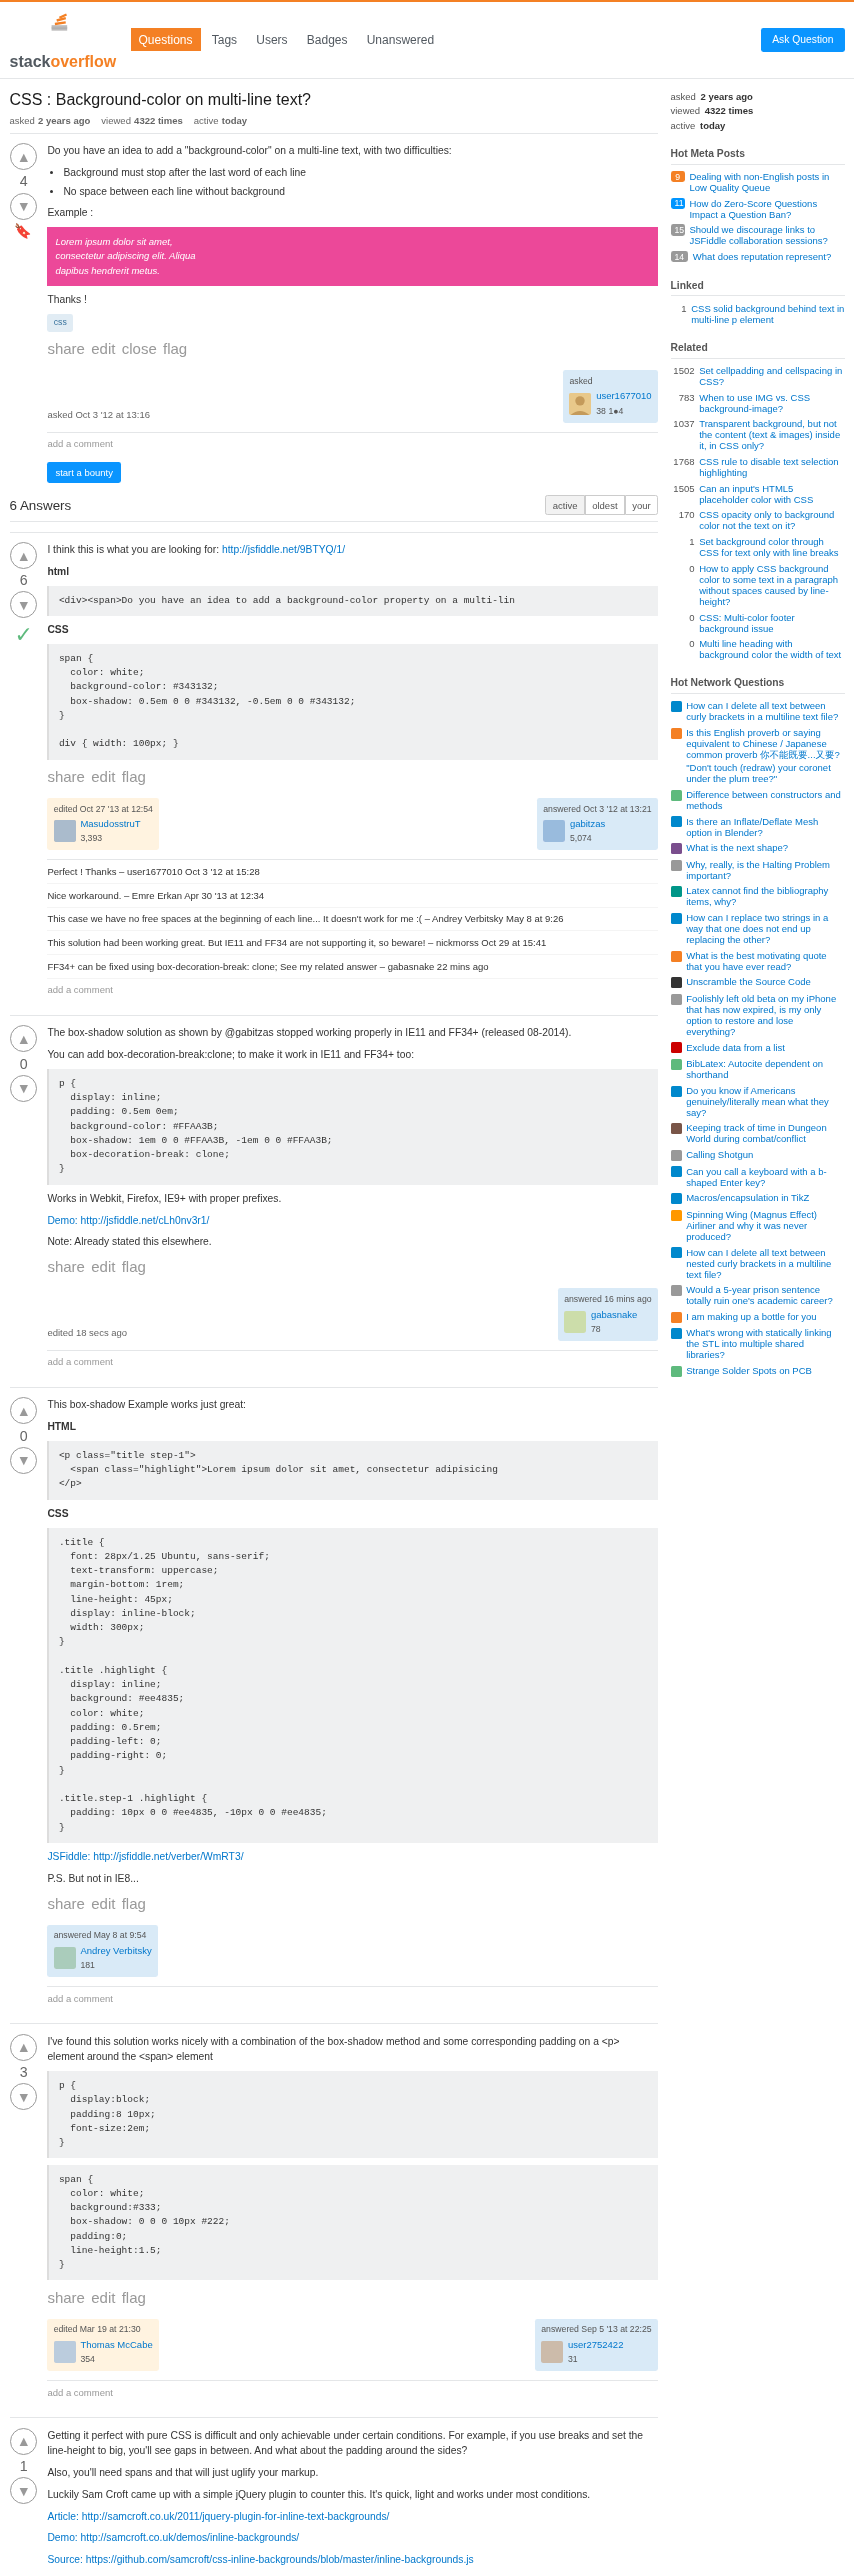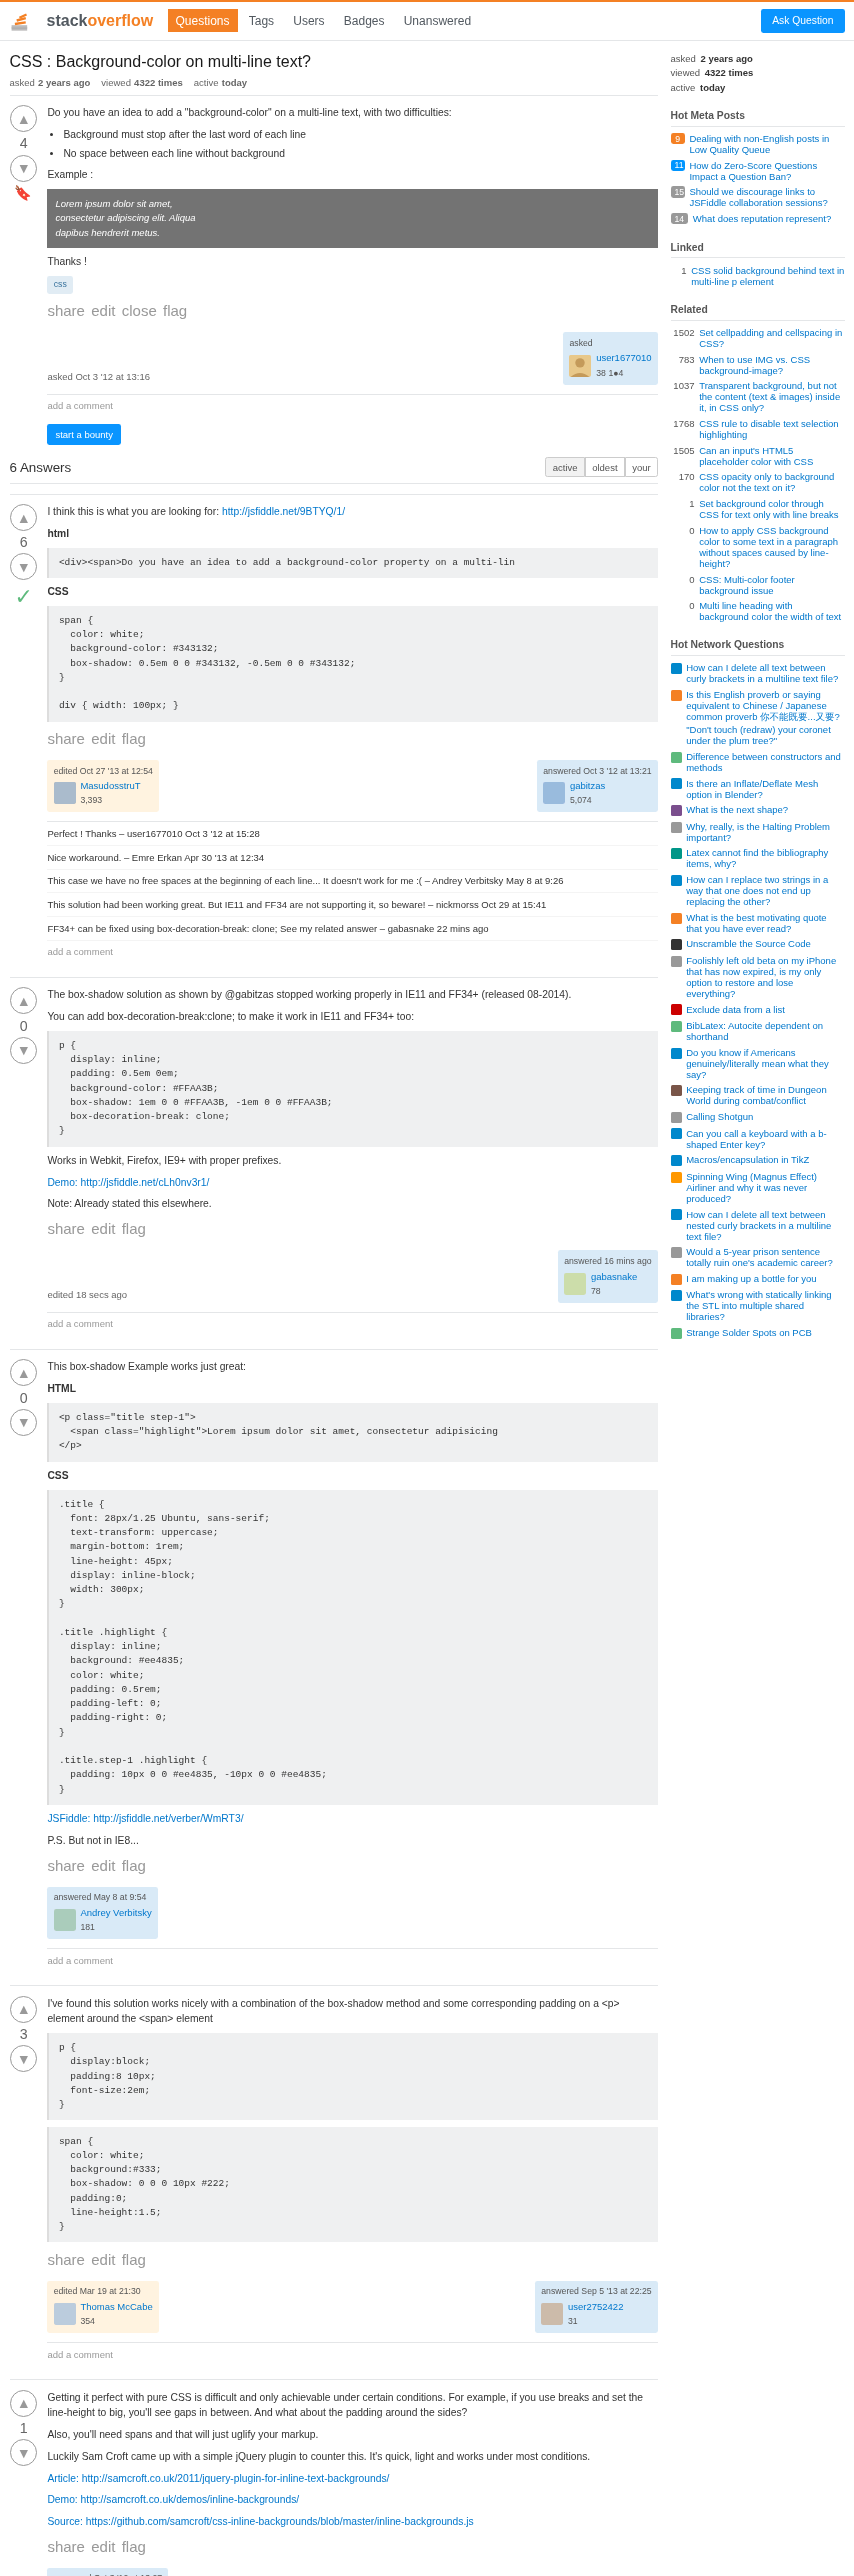--- a/index.html
+++ b/index.html
@@ -1,21 +1,21 @@
 <!DOCTYPE html>
 <html style="font-size:12.6px"><head>
   <meta charset="utf-8">
   <style>
     * { box-sizing: border-box; margin: 0; padding: 0; }
     body { font-family: Arial, sans-serif; font-size: 10.3px; color: #333; background: #fff; }
     a { color: #0077cc; text-decoration: none; }
 
     
     .header { background: #fff; border-top: 2.4px solid #f48024; padding: 6.3px 9.5px; display: flex; align-items: center; gap: 8px; border-bottom: 0.8px solid #e4e6e8; }
-    .logo { display: flex; align-items: center; gap: 12px; font-size: 14.2px; font-weight: bold; }
+    .logo { display: flex; align-items: center; gap: 20px; font-size: 14.2px; font-weight: bold; flex-direction: column; }
     .logo-icon { width: 25px; height: 25px; }
     .logo-text { color: #525960; font-size: 16px; }
     .logo-text span { color: #f48024; }
     .nav-items { display: flex; gap: 3.2px; margin-left: 6.3px; }
     .nav-item { padding: 4.7px 8px; border-radius: 0; font-size: 12px; color: #525960; cursor: pointer; }
     .nav-item.active { background: #f48024; color: #fff; }
     .ask-btn { margin-left: auto; background: #0a95ff; color: #fff; padding: 6.3px 11px; border-radius: 2.4px; font-size: 10.3px; cursor: pointer; border: none; }
 
     
     .main-container { max-width: 854px; margin: 0 auto; display: flex; gap: 12.6px; padding: 12.6px 9.5px; }
@@ -32,21 +32,21 @@
     .vote-cell { display: flex; flex-direction: column; align-items: center; gap: 3.2px; min-width: 28.4px; }
     .vote-btn { width: 27px; height: 27px; border: 0.8px solid #999; border-radius: 50%; display: flex; align-items: center; justify-content: center; cursor: pointer; color: #999; font-size: 14.2px; background: none; }
     .vote-count { font-size: 14.2px; color: #666; text-align: center; }
     .bookmark-btn { color: #999; font-size: 14.2px; cursor: pointer; }
 
     
     .post-body { flex: 1; min-width: 0; font-size: 10.3px; line-height: 1.5; }
     .post-body p { margin-bottom: 6.3px; }
     .post-body ul { margin: 6.3px 0 6.3px 16px; }
     .post-body li { margin-bottom: 3.2px; }
-    .example-box { background: #737373; color: #fff; padding: 8px; margin: 6.3px 0; font-size: 9.5px; font-style: italic; line-height: 1.5; }
+    .example-box { background: #ec4899; color: #fff; padding: 8px; margin: 6.3px 0; font-size: 9.5px; font-style: italic; line-height: 1.5; }
 
     
     .tag { background: #e1ecf4; color: #39739d; padding: 2.4px 6.3px; border-radius: 2.4px; font-size: 8.7px; margin-right: 3.2px; display: inline-block; }
 
     
     .post-actions { display: flex; gap: 6.3px; margin: 6.3px 0; font-size: 15px; color: #999; }
     .post-actions a { color: #999; }
 
     
     .post-footer { display: flex; justify-content: space-between; align-items: flex-end; margin-top: 9.5px; flex-wrap: wrap; gap: 6.3px; }

